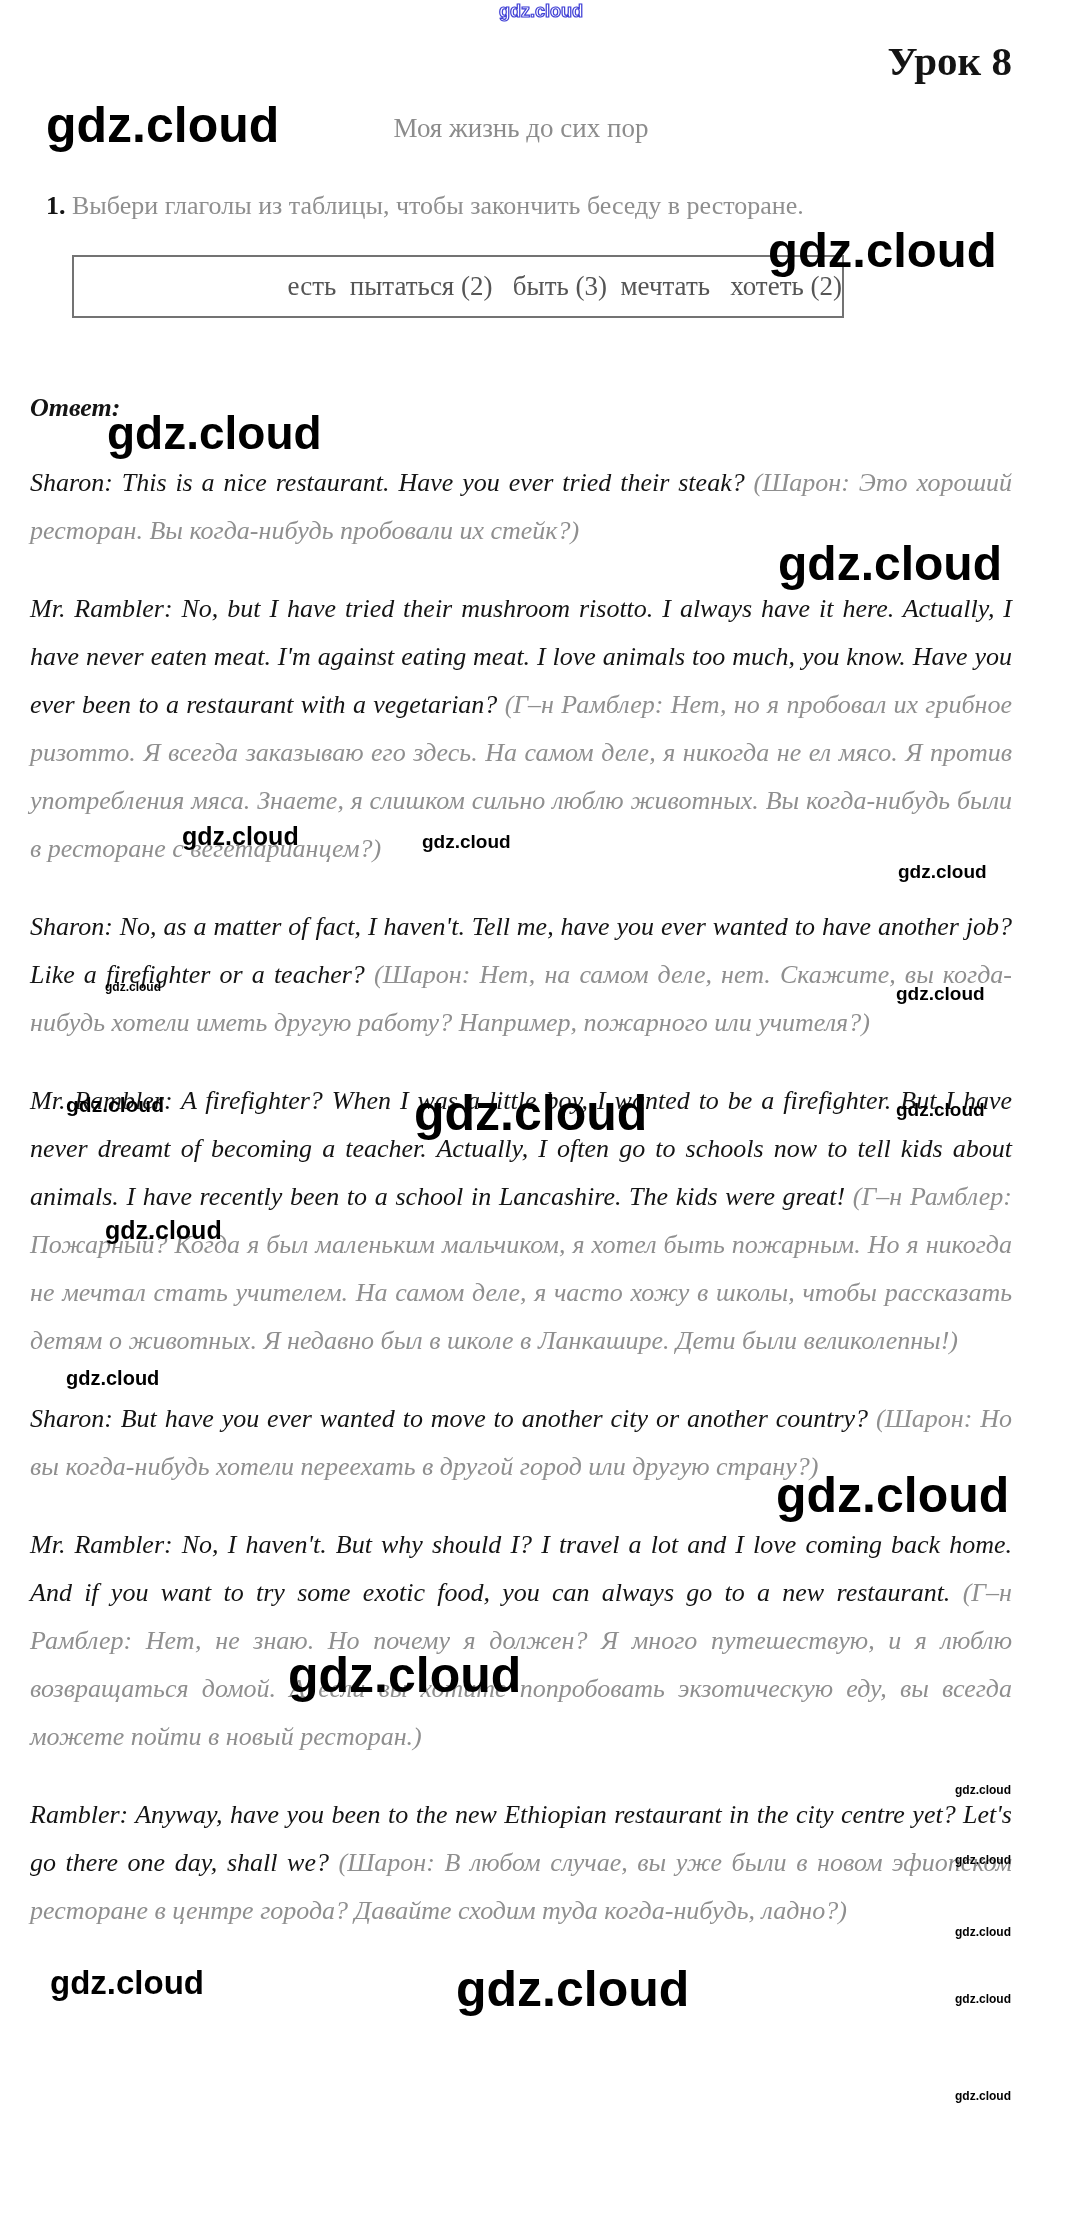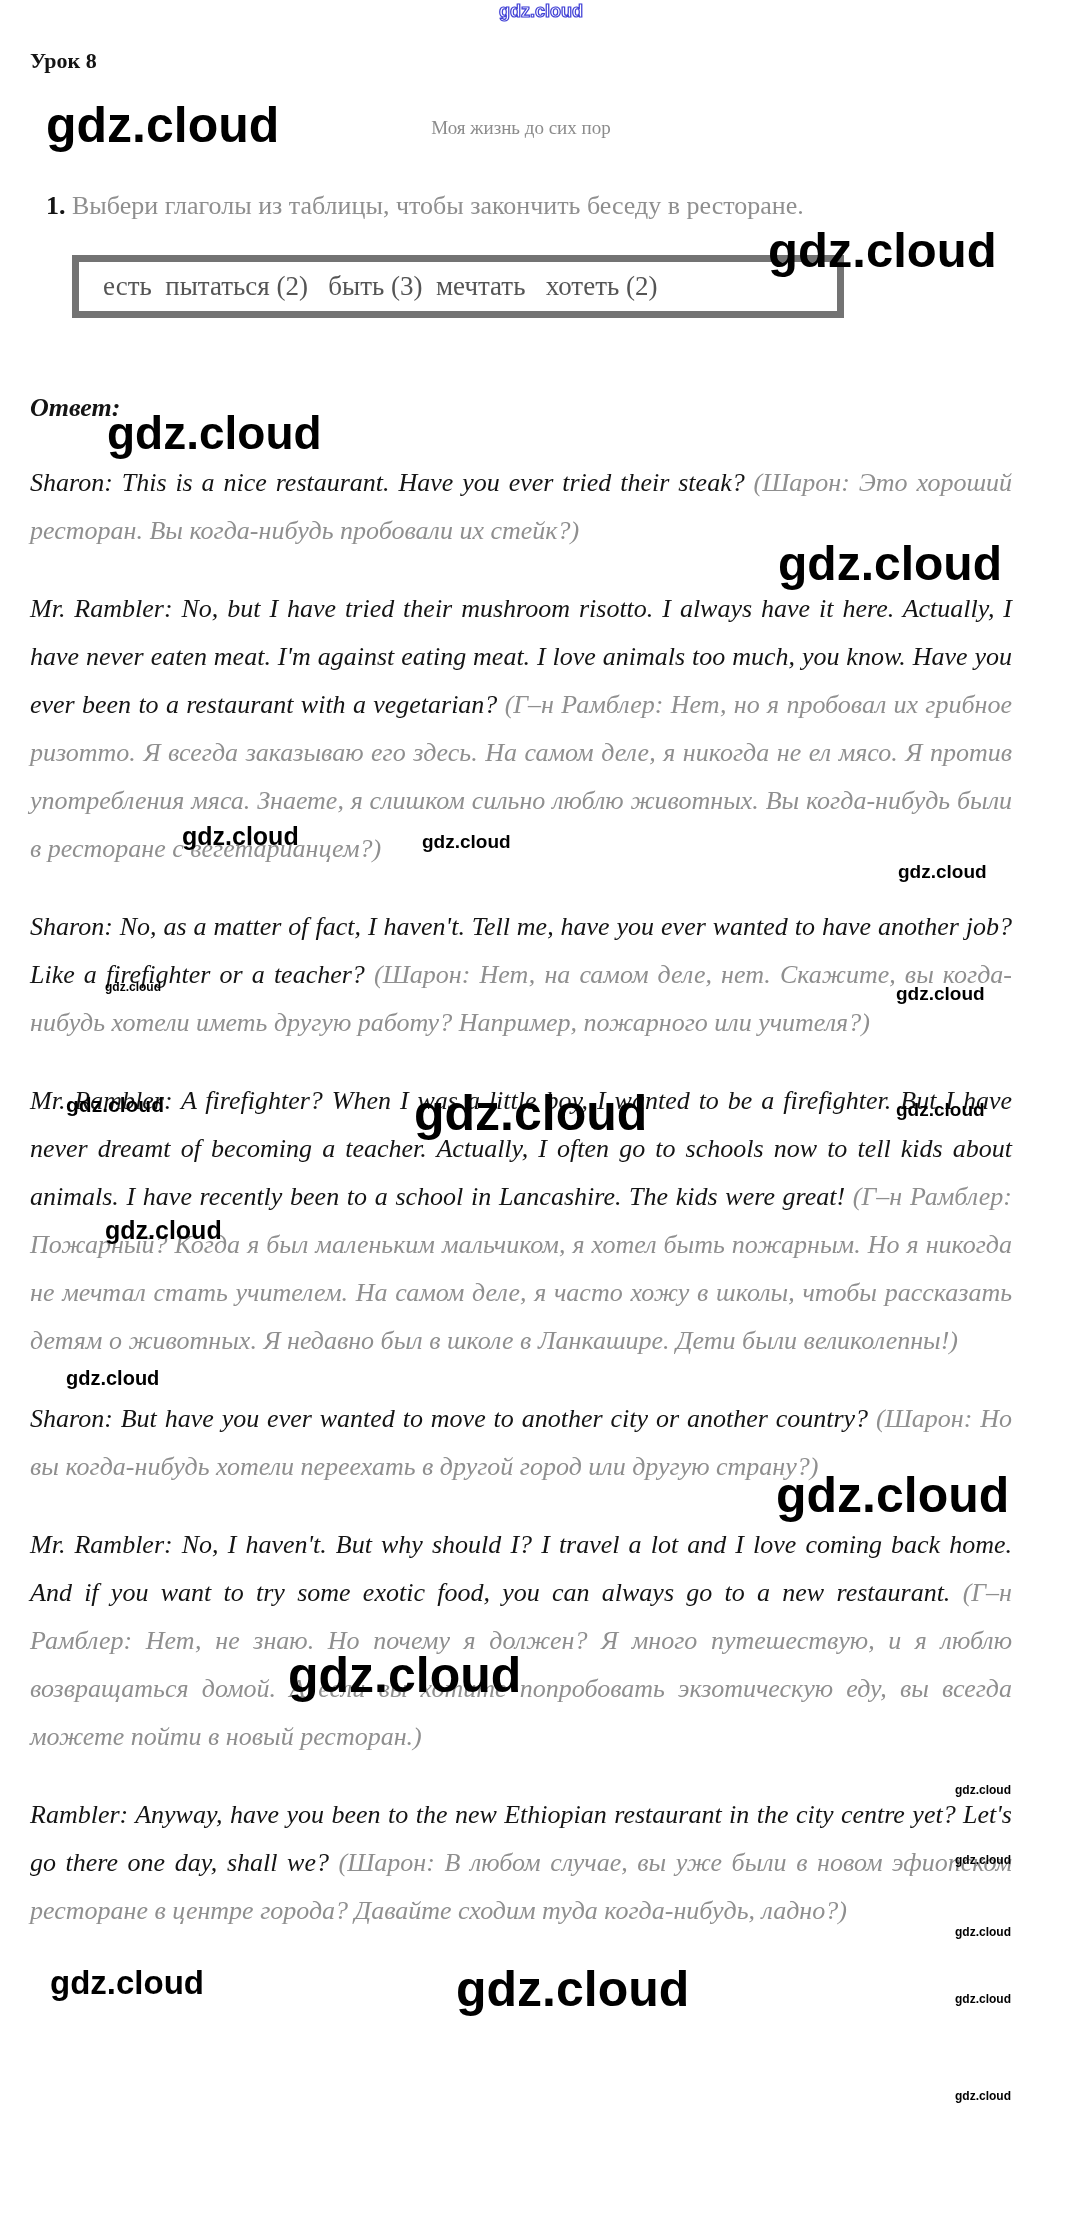--- a/index.html
+++ b/index.html
@@ -6,31 +6,31 @@
   .page {
     position:relative;
     width:1072px; height:2221px;
     background:#ffffff;
     font-family:"Liberation Serif","DejaVu Serif",serif;
     color:#141414;
     overflow:hidden;
   }
   .content { padding:0 60px 0 30px; }
 
-  .title      { text-align:left; font-weight:bold; font-size:22px; line-height:34px; margin:44px 0 0; }
-  .subtitle   { text-align:center; font-size:19px; line-height:32px; color:#8c8c8c; margin:34px 0 0; }
+  .title      { text-align:right; font-weight:bold; font-size:41px; line-height:34px; margin:44px 0 0; }
+  .subtitle   { text-align:center; font-size:27px; line-height:32px; color:#8c8c8c; margin:34px 0 0; }
   .task       { font-size:26px; line-height:36px; margin:44px 16px 0; color:#8f8f8f; }
   .task .num  { color:#141414; font-weight:bold; }
 
   .verb-box {
     box-sizing:border-box;
     margin:31px 0 0 42px;
     width:772px; height:63px;
-    border:7px solid #737373;
-    display:flex; align-items:center; justify-content:flex-start;
+    border:2px solid #737373;
+    display:flex; align-items:center; justify-content:flex-end;
     font-size:27px; color:#555555;
     white-space:pre;
     padding-left:24px;
   }
 
   .answer   { font-size:26px; line-height:34px; font-weight:bold; margin:73px 0 0;font-style:italic; }
   .dialogue { margin-top:34px;font-style:italic; }
   .para     { font-size:26px; line-height:48px; margin:0 0 30px; text-align:justify; }
   .para .ru { color:#8f8f8f; }
 

